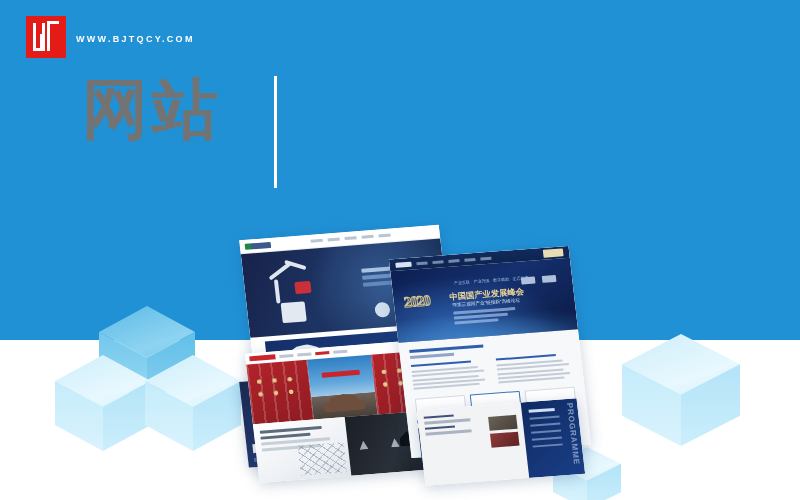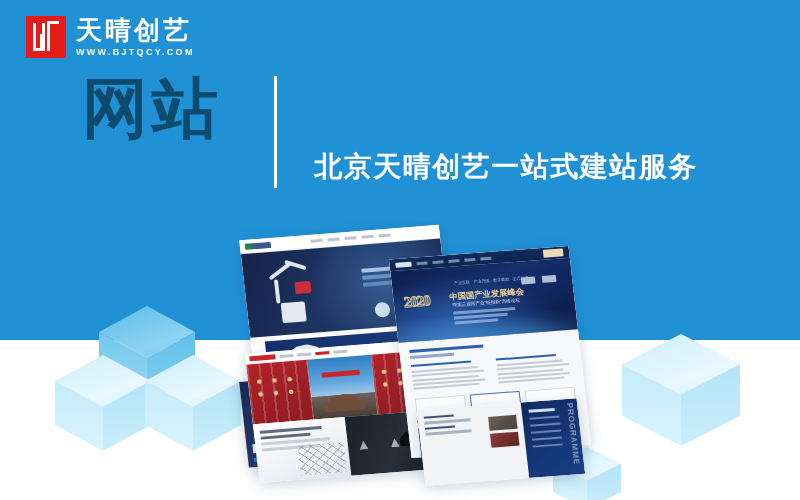--- a/index.html
+++ b/index.html
@@ -67,26 +67,25 @@
     color: #ffffff;
     font-size: 9px;
     font-weight: bold;
     letter-spacing: 2.3px;
     margin-top: 3px;
   }
   
   .headline-word {
     position: absolute;
     left: 82px; top: 76px;
-    color: #0c4a6e;
+    color: #737373;
     font-size: 66px;
     font-weight: bold;
     letter-spacing: 4px;
     line-height: 1;
-    font-family: Liberation Serif, serif;
   }
   .divider {
     position: absolute;
     left: 274px; top: 76px;
     width: 3px; height: 112px;
     background: #ffffff;
   }
   .tagline-box {
     position: absolute;
     left: 297px; top: 78px;
@@ -559,30 +558,28 @@
     <div class="face right" style="inset:0;"></div>
   </div>
 
   <div class="logo">
     <div class="logo-mark">
       <div class="m-in1"></div>
       <div class="m-in2"></div>
       <div class="m-in3"></div>
     </div>
     <div class="logo-text">
-      <div class="logo-cn">天晴创艺</div>
       <div class="logo-url">WWW.BJTQCY.COM</div>
     </div>
   </div>
 
   <div class="headline-word">网站</div>
   <div class="divider"></div>
 
 
-  <div class="subtitle">北京天晴创艺一站式建站服务</div>
 
   <div class="mockups">
 
     <div class="shot shot-rightcol"></div>
 
     <div class="shot shot-navycard">
       <div class="bar"></div>
       <div class="bar2"></div>
     </div>
 

